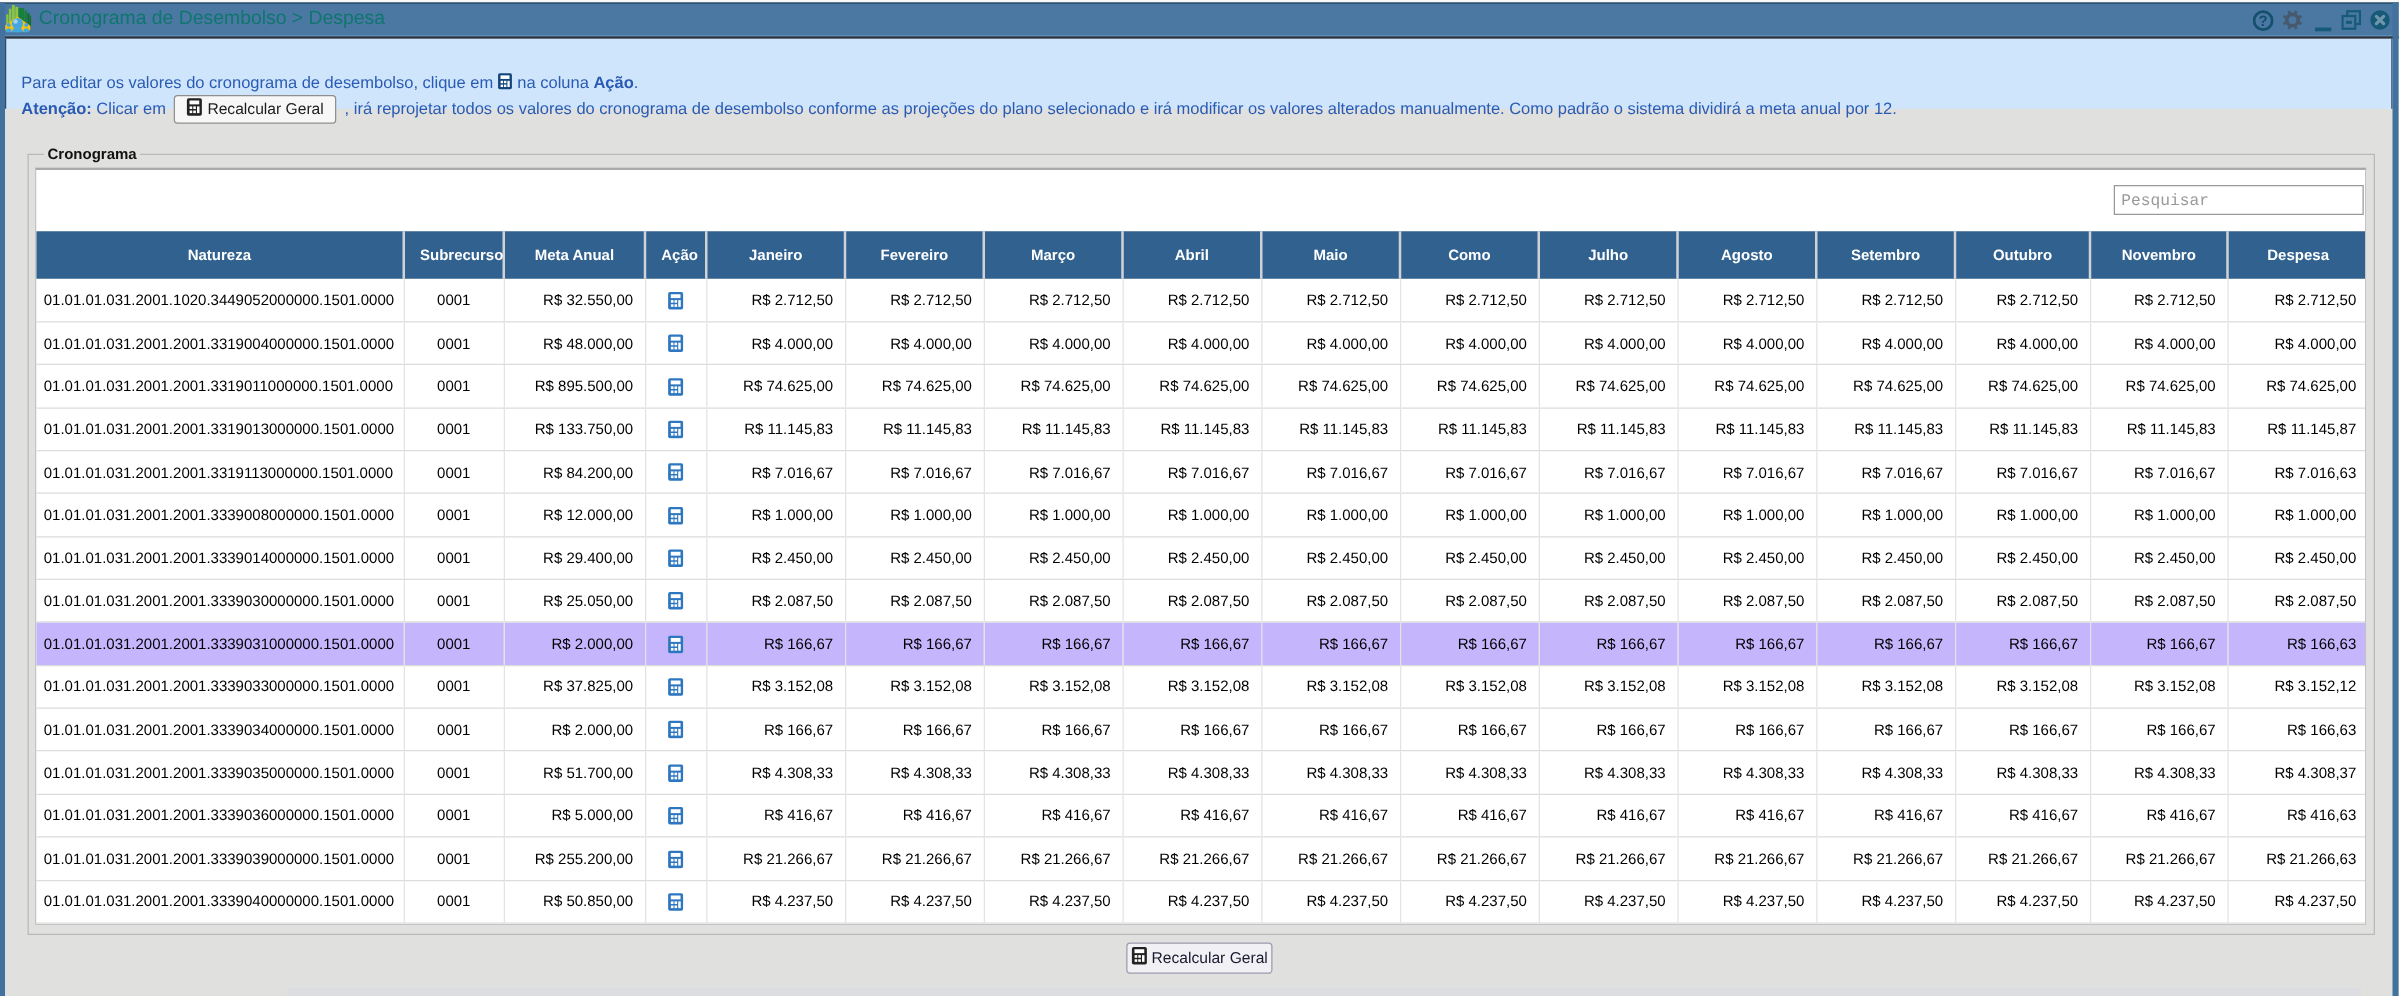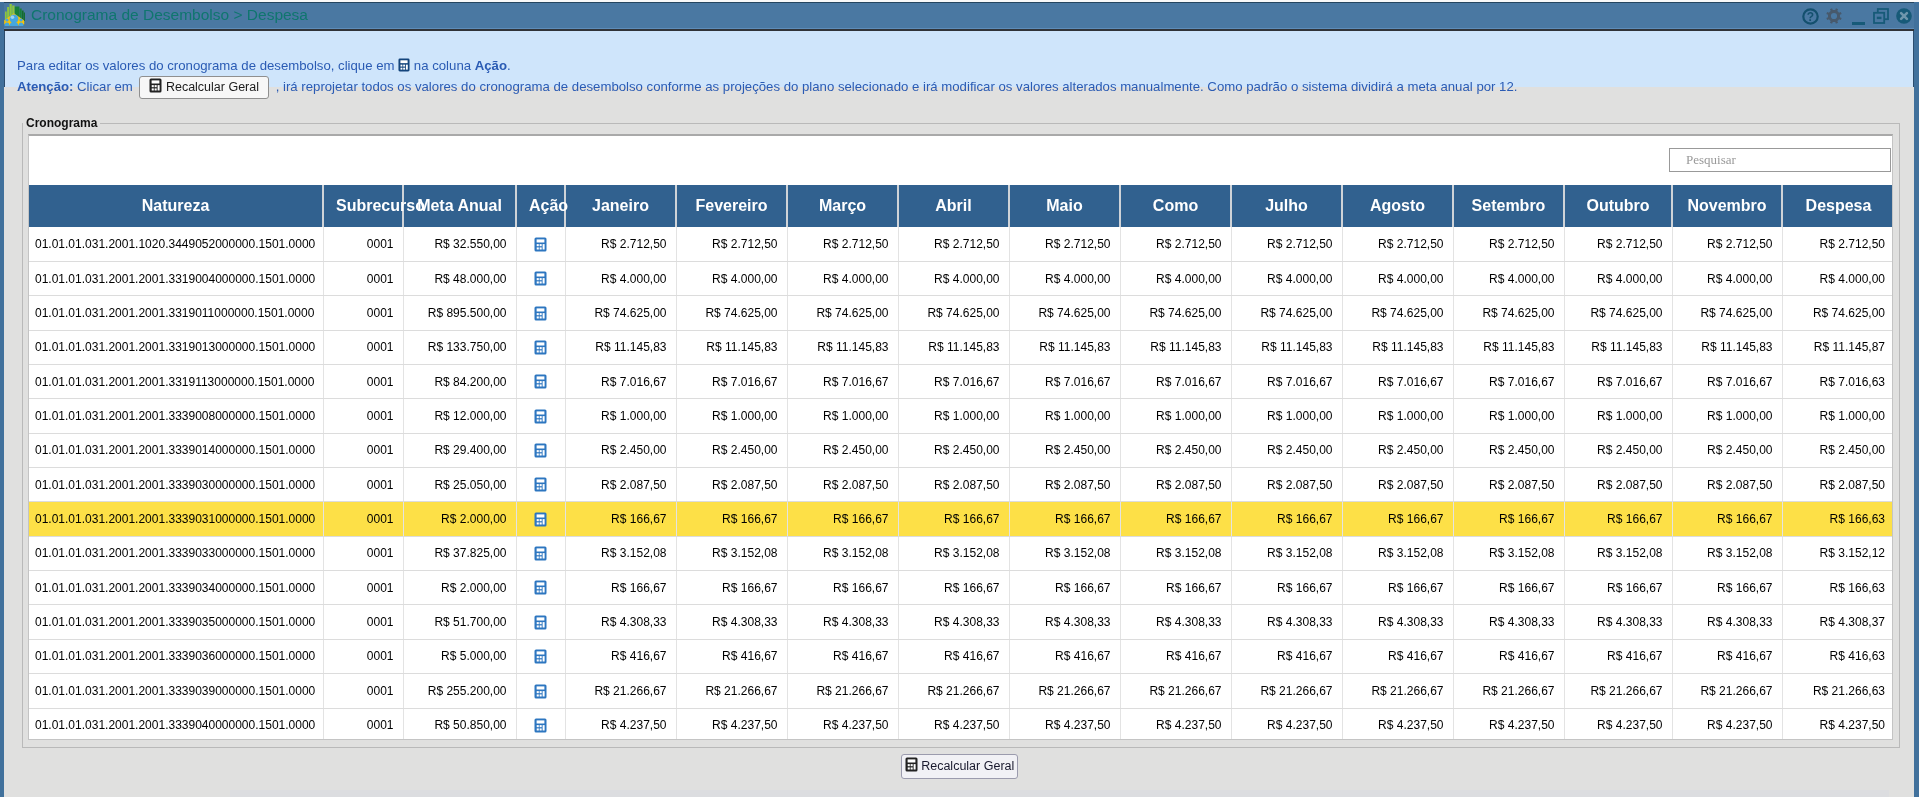--- a/index.html
+++ b/index.html
@@ -8,34 +8,34 @@
 #topwhite{top:0;left:0;right:0;height:2px;background:#f8f8f8}
 #title{left:31px;top:6px;color:#0f766e;font-size:15.5px}
 #borderL{top:2px;bottom:0;left:0;width:4px;background:#41719c}
 #borderR{top:2px;bottom:0;right:0;width:5px;background:#41719c}
 #infobox{top:31px;left:4px;right:5px;height:56px;background:#cfe5fb;border-left:1px solid #2c4d6e;border-right:1px solid #2c4d6e;box-sizing:border-box}
 .inftext{color:#2a5bb4;font-size:13.2px;white-space:nowrap}
 #line1{left:17px;top:58px}
 #line2{left:17px;top:76px}
 #btn-inline{display:inline-block;background:#f7f7f7;border:1px solid #8f8f8f;border-radius:3px;height:21px;line-height:21px;padding:0 9px;color:#1c1c1c;font-size:12.5px;margin:0 3px;position:relative;top:0px}
 #fieldset{left:22px;top:123px;width:1878px;height:625px;border:1px solid #b9b9b9;box-sizing:border-box}
-#legend{left:23px;top:116px;background:#e0e0df;padding:0 3px;font-weight:bold;font-size:12px;color:#111}
+#legend{left:35px;top:116px;background:#e0e0df;padding:0 3px;font-weight:bold;font-size:12px;color:#111}
 #panel{left:28px;top:134px;width:1865px;height:606px;background:#fff;border:1px solid #c4c4c4;border-top:2px solid #a9a9a9;box-sizing:border-box;overflow:hidden}
-#search{position:absolute;right:1px;top:12px;width:188px;height:22px;border:1px solid #999;font-size:13px;padding:0 16px;color:#444;font-family:Liberation Serif, serif}
+#search{position:absolute;right:1px;top:12px;width:188px;height:22px;border:1px solid #999;font-size:13px;padding:0 5px;color:#444;font-family:Liberation Mono, monospace}
 #search::placeholder{color:#999;opacity:1}
 table{border-collapse:collapse;table-layout:fixed;width:1865px;position:absolute;left:0;top:49px;font-size:12px}
-th{background:#31618f;color:#fff;font-weight:bold;font-size:16px;height:23px;padding:12px;border-left:2px solid #cfd3d8;box-sizing:border-box}
+th{background:#31618f;color:#fff;font-weight:bold;font-size:12px;height:23px;padding:12px;border-left:2px solid #cfd3d8;box-sizing:border-box}
 th:first-child{border-left:none}
 td{height:34.37px;padding:0 9px;border-bottom:1px solid #dcdcdc;border-left:1px solid #e3e3e3;box-sizing:border-box;color:#000}
 td:first-child{border-left:none}
-td.l{text-align:right}
+td.l{text-align:center}
 td:first-child{padding-left:6px}
 td.r{text-align:right}
 td.c{text-align:center;padding:0}
-tr.alt td{background:#fde047}
+tr.alt td{background:#c4b5fd}
 .calc{vertical-align:middle}
 
 #footbtn{left:901px;top:754px;width:117px;height:25px;background:#f1f1f5;border:1px solid #9b9bad;border-radius:3px;box-sizing:border-box;text-align:center;font-size:12.5px;color:#1a1a2e;line-height:23px}
 #botstrip{left:230px;right:30px;top:790px;bottom:0;background:#dcdde0}
 </style></head>
 <body>
 <div class="abs" id="topwhite"></div>
 <div class="abs" id="titlebar"></div>
 <div class="abs" style="left:0;right:0;top:28px;height:1px;background:#5e8cb8"></div>
 <svg class="abs" style="left:4px;top:3px" width="21" height="23" viewBox="0 0 21 23">

